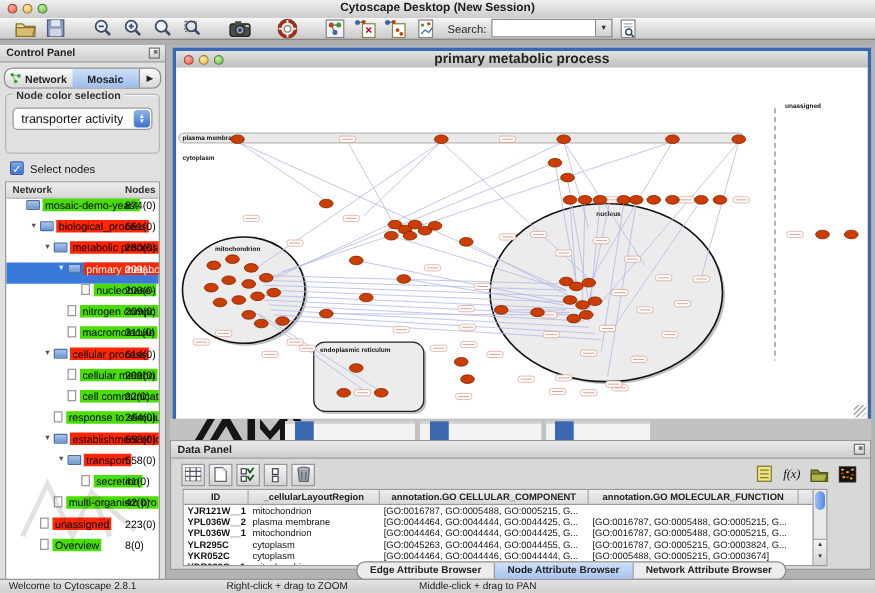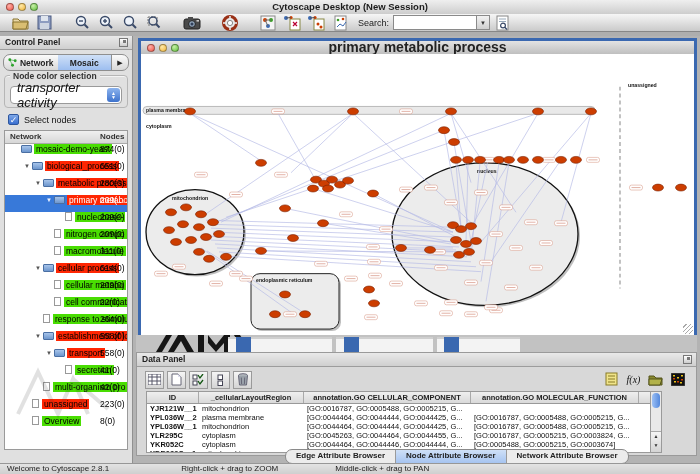--- a/index.html
+++ b/index.html
@@ -33,26 +33,26 @@
     background:linear-gradient(#fff,#ccc);box-sizing:border-box;}
   .float-ico:before{content:"";position:absolute;right:1px;top:1px;width:3px;height:3px;background:#777;}
   .tabs{margin:4px 3px 3px 3px;height:15px;display:flex;border:1px solid #8f8f8f;border-radius:7px;
     overflow:hidden;background:linear-gradient(#fbfbfb,#d8d8d8);}
   .tab{flex:1;font-size:8.5px;font-weight:bold;color:#222;display:flex;align-items:center;justify-content:center;gap:3px;}
   .tab.sel{background:linear-gradient(#cfe0f7,#9dbef0);}
   .tab-arrow{width:16px;border-left:1px solid #8f8f8f;display:flex;align-items:center;justify-content:center;
     font-size:7px;color:#222;}
   .netico{width:9px;height:9px;}
   .groupbox{margin:4px 4px 0 4px;border:1px solid #b6b6b6;border-radius:4px;position:relative;
-    padding:10px 5px 3px 5px;box-shadow:inset 0 1px 0 #f4f4f4;}
+    padding:10px 5px 18px 5px;box-shadow:inset 0 1px 0 #f4f4f4;}
   .grouplabel{position:absolute;left:5px;top:-5px;background:#e0e0e0;padding:0 3px;
     font-size:8.5px;font-weight:bold;color:#333;}
   .combo{height:16px;border:1px solid #9a9a9a;border-radius:4px;background:#fff;display:flex;
     align-items:center;position:relative;}
-  .combo-val{flex:1;font-size:13px;color:#111;padding-left:6px;font-style:italic;}
+  .combo-val{flex:1;font-size:10px;color:#111;padding-left:6px;}
   .combo-step{width:13px;height:14px;margin:0 1px;border-radius:3px;background:linear-gradient(#8db4ee,#3d72cc);
     display:flex;flex-direction:column;align-items:center;justify-content:center;color:#fff;font-size:5px;line-height:4px;}
   .checkrow{display:flex;align-items:center;gap:5px;margin:6px 0 5px 8px;}
   .checkbox{width:11px;height:11px;border-radius:2px;background:linear-gradient(#7fa8e8,#3a6fd0);
     border:1px solid #2d569e;color:#fff;font-size:9px;line-height:10px;text-align:center;box-sizing:border-box;}
   .checklabel{font-size:9px;color:#111;}
   .treebox{margin:2px 4px;height:318px;background:#fff;border:1px solid #9a9a9a;overflow:hidden;position:relative;}
   .treehead{height:12px;background:linear-gradient(#efefef,#d7d7d7);border-bottom:1px solid #aaa;position:relative;
     font-size:8px;font-weight:bold;color:#333;}
   .treehead .c1{position:absolute;left:5px;top:1px;}
@@ -70,21 +70,21 @@
   .lbl.red{background:#ff2603;}
   .trow.sel .lbl.red{color:#fff;}
   .cnt{position:absolute;left:95px;top:0;}
   .watermark{position:absolute;left:8px;bottom:30px;opacity:.14;}
   
   .mainarea{left:133px;top:36px;width:567px;height:427px;background:#b3b3b3;}
   .netwin{position:absolute;left:5px;top:2px;width:559px;height:300px;border:3px solid #3a68b0;
     background:#fff;box-sizing:border-box;}
   .nettitle{height:13px;background:linear-gradient(#e3e3e3,#bfbfbf);border-bottom:1px solid #8f8f8f;position:relative;}
   .nettitle .tl{top:2.5px;}
-  .nettitle .t{width:100%;text-align:center;font-size:14px;font-weight:bold;color:#222;line-height:12px;}
+  .nettitle .t{width:100%;text-align:center;font-size:11px;font-weight:bold;color:#222;line-height:12px;}
   .netcanvas{position:absolute;left:0;top:13px;right:0;bottom:0;background:#fff;overflow:hidden;}
   .grip{position:absolute;right:1px;bottom:1px;width:10px;height:10px;
     background:repeating-linear-gradient(135deg,#fff 0 2px,#aaa 2px 3px);}
   .strip{position:absolute;left:3px;top:299px;width:561px;height:17px;background:#c2c2c2;overflow:hidden;}
   .sliver{position:absolute;top:2px;height:15px;background:#f3f3f3;border-top:2px solid #cfcfcf;box-sizing:border-box;}
   .bluesq{position:absolute;top:2px;height:15px;width:15px;background:#3a68b0;}
   
   .dpanel{position:absolute;left:3px;top:316px;width:561px;height:104px;background:#d8d8d8;
     border:1px solid #9a9a9a;box-sizing:border-box;}
   .dtools{height:25px;display:flex;align-items:center;padding-left:8px;position:relative;}

